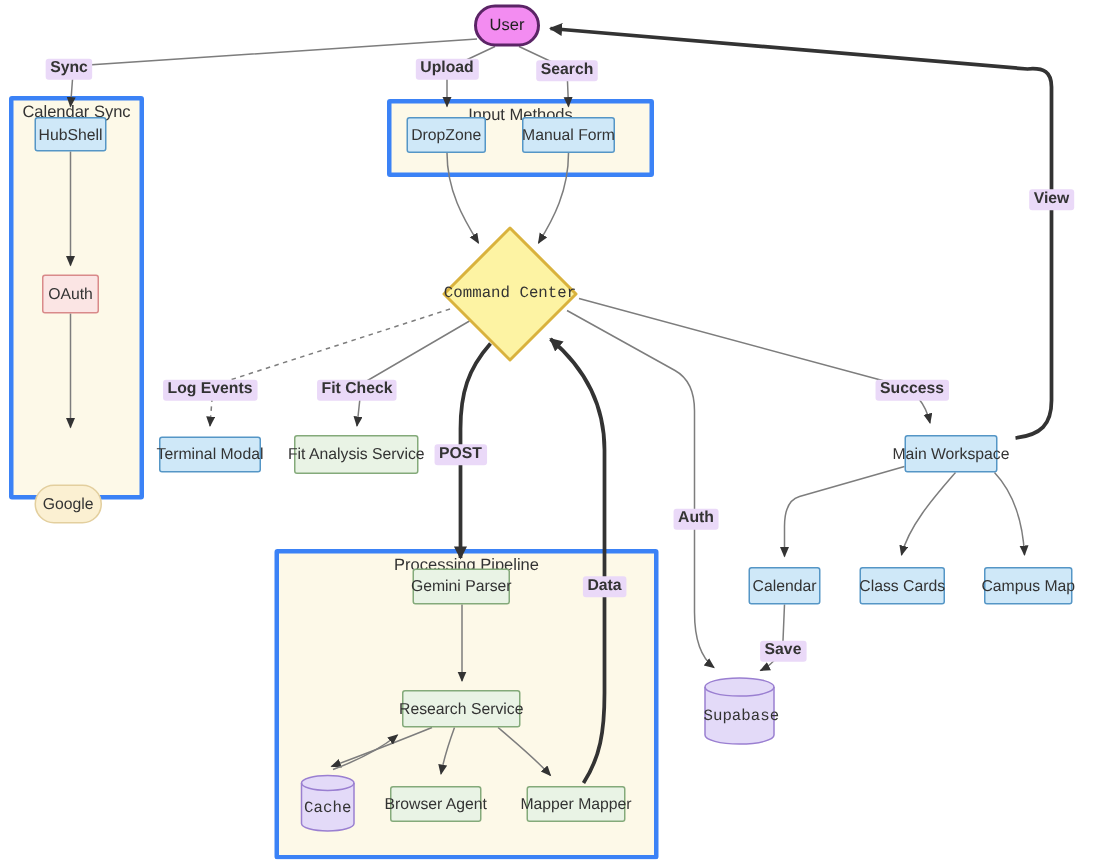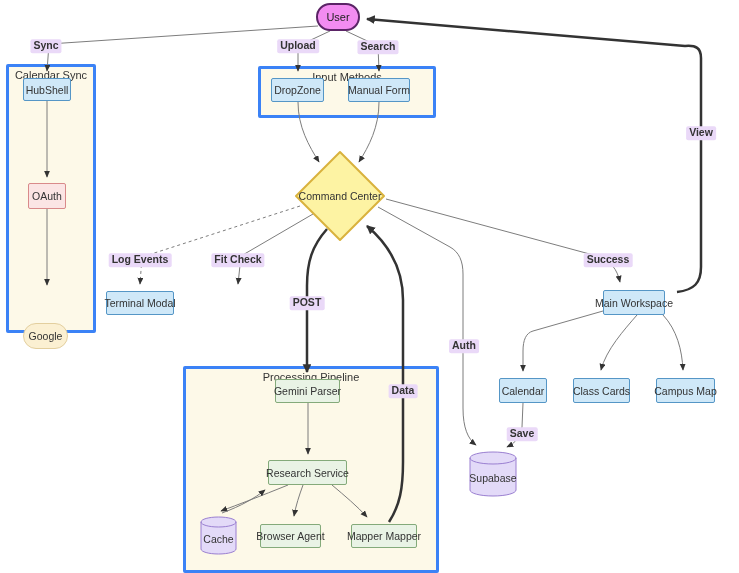--- a/index.html
+++ b/index.html
@@ -27,20 +27,21 @@
   .pill   { border-radius:999px; }
   .user-node {
     background:#f38cf1; border:2px solid #5b2466; border-radius:999px;
     font-size:11px; color:#222;
   }
   .shape-wrap { position:absolute; }
   .shape-wrap svg { position:absolute; left:0; top:0; }
   .shape-label {
     position:absolute; width:100%; text-align:center; font-size:10.5px; color:#333;
     white-space:nowrap;
+    font-family:Liberation Mono, monospace;
   }
   .diamond-label { top:50%; transform:translateY(-50%); }
   .elabel {
     position:absolute; transform:translate(-50%,-50%);
     background:#ead9f8; color:#333; font-size:10.5px; line-height:1.1;
     padding:1px 3px; border-radius:2px; white-space:nowrap;font-weight:bold;
   }
 </style>
 </head>
 <body>
@@ -119,20 +120,23 @@
   <div class="shape-wrap" style="left:294px;top:150px;width:92px;height:92px">
     <svg width="92" height="92" viewBox="0 0 92 92">
       <polygon points="46,2 90,46 46,90 2,46" fill="#fdf3a3" stroke="#d9b23d" stroke-width="2" stroke-linejoin="round"></polygon>
     </svg>
     <div class="shape-label diamond-label">Command Center</div>
   </div>
 
   <div class="node blue" style="left:106px;top:291px;width:68px;height:24px">
     <span>Terminal Modal</span>
   </div>
+  <div class="node green" style="left:196px;top:290px;width:83px;height:26px">
+    <span>Fit Analysis Service</span>
+  </div>
 
   <div class="node green" style="left:275px;top:379px;width:65px;height:24px">
     <span>Gemini Parser</span>
   </div>
   <div class="node green" style="left:268px;top:460px;width:79px;height:25px">
     <span>Research Service</span>
   </div>
   <div class="node green" style="left:260px;top:524px;width:61px;height:24px">
     <span>Browser Agent</span>
   </div>

